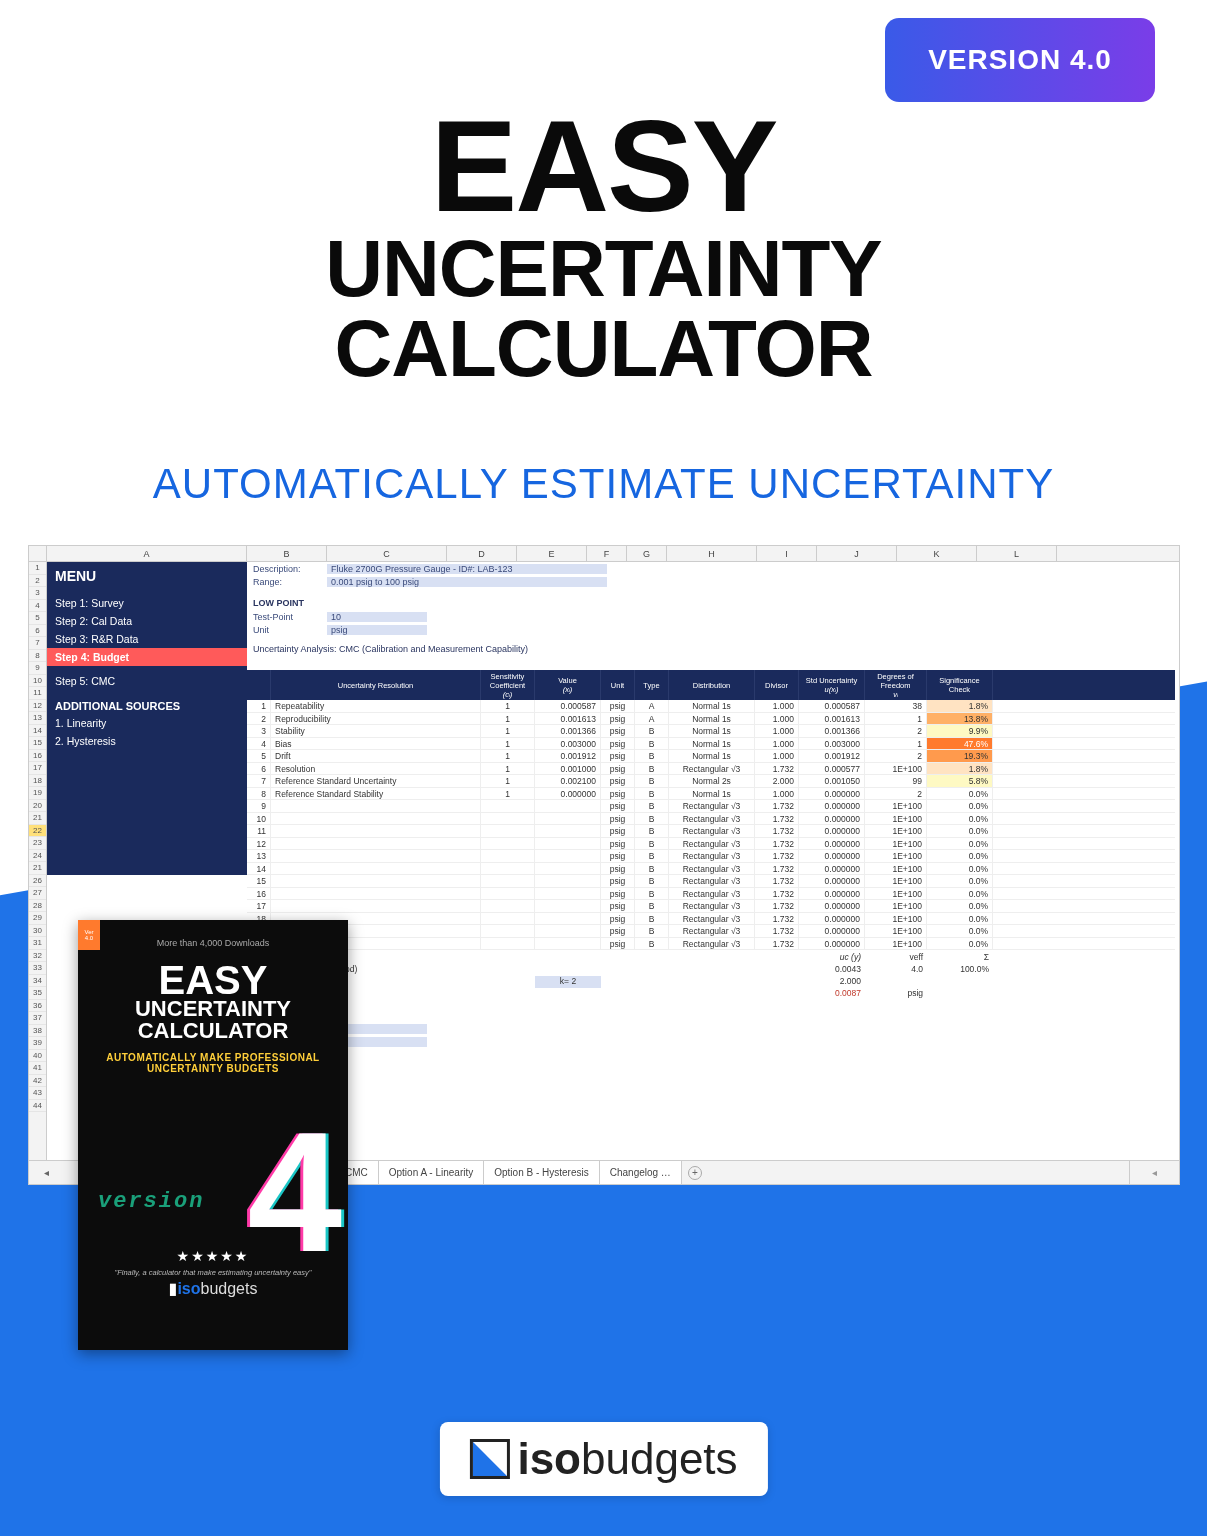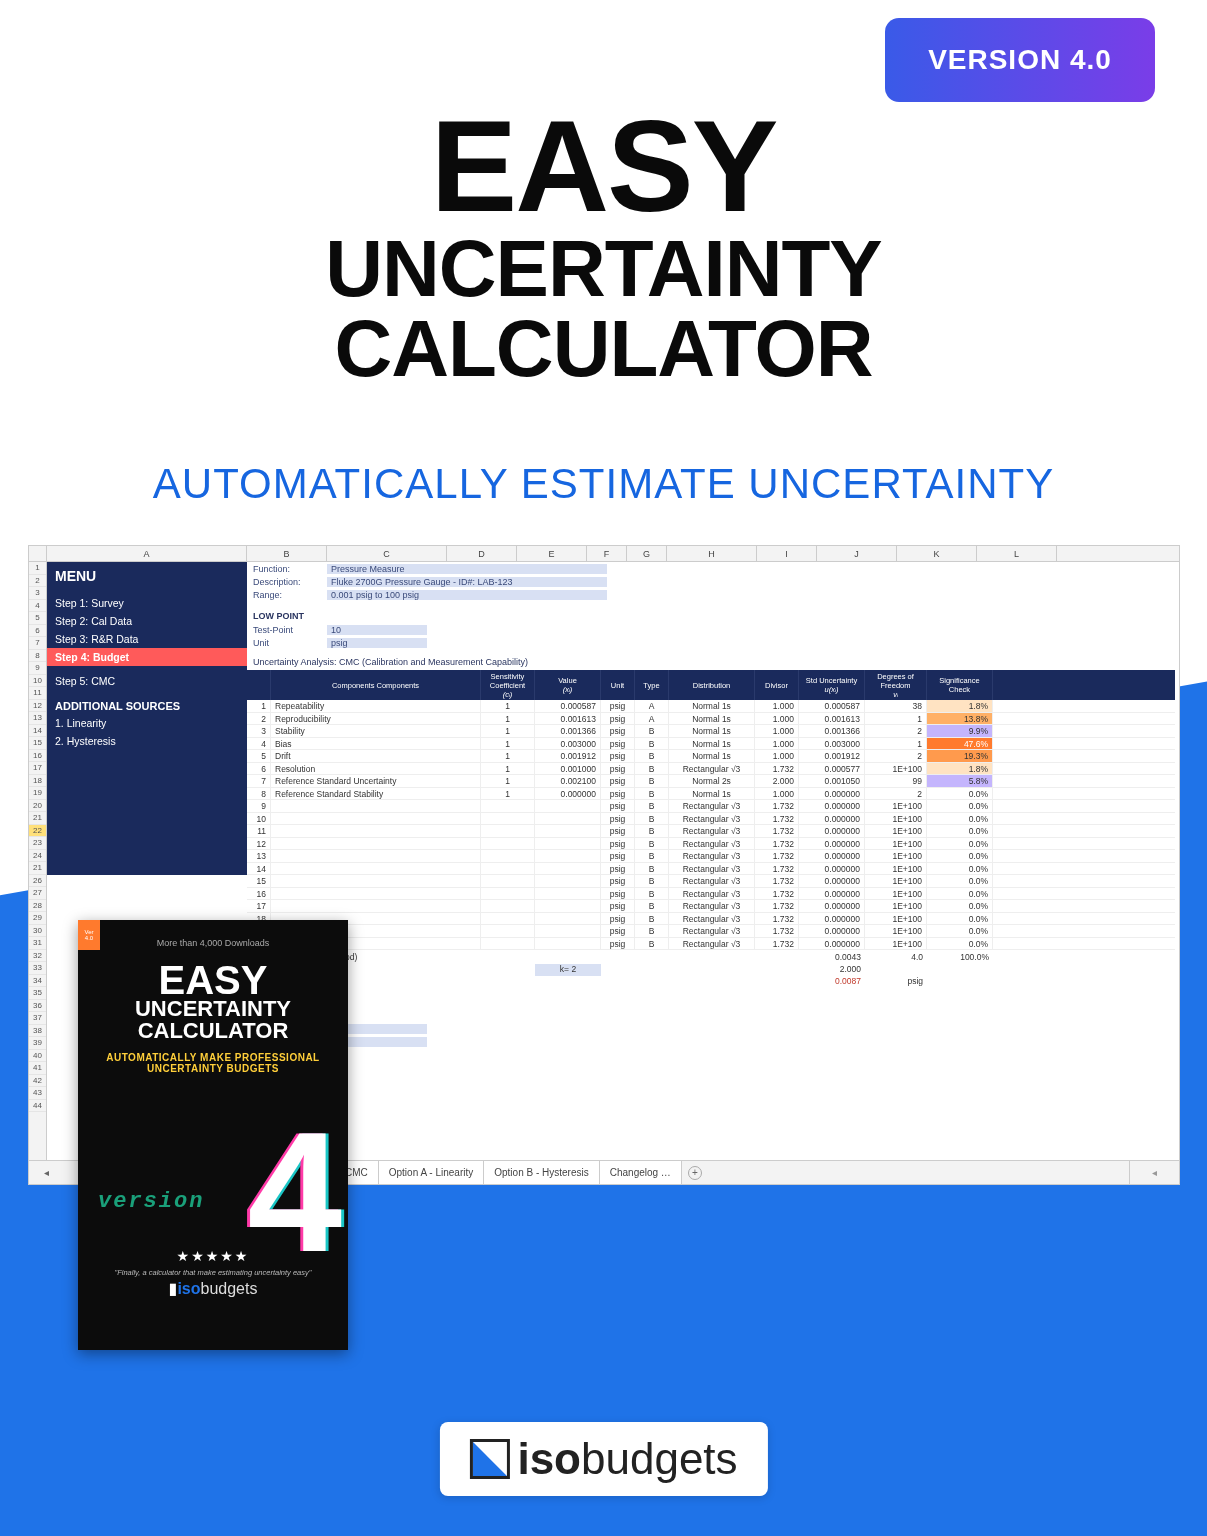--- a/index.html
+++ b/index.html
@@ -35,21 +35,21 @@
   .info .analysis { padding:8px 0 4px 6px; color:#2a3560; font-size:9px; }
   
   .dtable { position:absolute; left:200px; top:108px; right:4px; font-size:8.5px; }
   .dtable .hdr { display:flex; background:#1a2a5c; color:#fff; font-size:7.5px; }
   .dtable .hdr div { padding:2px 2px; border-right:1px solid #2a3a6c; text-align:center; display:flex; flex-direction:column; justify-content:center; height:30px; }
   .dtable .drow { display:flex; height:12.5px; border-bottom:1px solid #eee; }
   .dtable .drow div { border-right:1px solid #eee; text-align:center; line-height:12.5px; overflow:hidden; }
   .dtable .drow .left { text-align:left; padding-left:4px; }
   .dtable .drow .rt { text-align:right; padding-right:4px; }
   .c-num{width:24px;} .c-comp{width:210px;} .c-sens{width:54px;} .c-val{width:66px;} .c-unit{width:34px;} .c-type{width:34px;} .c-dist{width:86px;} .c-div{width:44px;} .c-std{width:66px;} .c-dof{width:62px;} .c-sig{width:66px;padding-left:32px;}
-  .sig1{background:#ffe3c2;} .sig2{background:#c4b5fd;} .sig3{background:#ffb066;} .sig4{background:#ff9a4d;} .sig5{background:#ff7a2d;color:#fff;}
+  .sig1{background:#ffe3c2;} .sig2{background:#fef9c3;} .sig3{background:#ffb066;} .sig4{background:#ff9a4d;} .sig5{background:#ff7a2d;color:#fff;}
   
   .summary { position:absolute; left:200px; top:390px; right:4px; font-size:8.5px; color:#333; }
   .summary .srow { display:flex; height:12px; }
   .summary .slbl { width:234px; padding-left:4px; }
   .summary .skbox { background:#d8e0f3; width:66px; text-align:center; }
   .summary .sval { width:66px; text-align:right; padding-right:4px; }
   .summary .red { color:#c0392b; }
   
   .mid { position:absolute; left:200px; top:450px; font-size:9px; color:#2a3560; }
   
@@ -170,24 +170,20 @@
             <div class="step">Step 5: CMC</div>
           </div>
         <div class="sec">ADDITIONAL SOURCES</div>
         <div id="menu-sources">
             <div class="step">1. Linearity</div>
             <div class="step">2. Hysteresis</div>
           </div>
       </div>
       <div class="info">
         <div class="row">
-            <div class="lbl">Function:</div>
-            <div class="val">Pressure Measure</div>
-          </div>
-        <div class="row">
             <div class="lbl">Description:</div>
             <div class="val">Fluke 2700G Pressure Gauge - ID#: LAB-123</div>
           </div>
         <div class="row">
             <div class="lbl">Range:</div>
             <div class="val">0.001 psig to 100 psig</div>
           </div>
         <div class="lowhdr">LOW POINT</div>
         <div class="row">
             <div class="lbl">Test-Point</div>
@@ -198,21 +194,21 @@
             <div class="val" style="min-width:100px">psig</div>
           </div>
         <div class="analysis">Uncertainty Analysis: CMC (Calibration and Measurement Capability)</div>
       </div>
       <div class="dtable">
         <div class="hdr" id="dtable-hdr">
             <div class="c-num">
               <span></span>
             </div>
             <div class="c-comp">
-              <span>Components Components</span>
+              <span>Uncertainty Resolution</span>
             </div>
             <div class="c-sens">
               <span>Sensitivity Coefficient</span>
               <span style="font-style: italic;">(cᵢ)</span>
             </div>
             <div class="c-val">
               <span>Value</span>
               <span style="font-style: italic;">(xᵢ)</span>
             </div>
             <div class="c-unit">
@@ -496,20 +492,32 @@
               <div class="c-type">B</div>
               <div class="c-dist">Rectangular √3</div>
               <div class="c-div rt">1.732</div>
               <div class="c-std rt">0.000000</div>
               <div class="c-dof rt">1E+100</div>
               <div class="c-sig rt ">0.0%</div>
             </div>
           </div>
       </div>
       <div class="summary">
+        <div class="srow">
+          <div class="slbl"></div>
+            <div style="width:54px"></div>
+            <div style="width:66px"></div>
+            <div style="width:34px"></div>
+            <div style="width:34px"></div>
+            <div style="width:86px"></div>
+            <div style="width:44px"></div>
+          <div class="sval" style="font-style:italic">uc (y)</div>
+          <div class="sval" style="width:62px">veff</div>
+          <div class="sval">Σ</div>
+        </div>
         <div class="srow">
           <div class="slbl">d Uncertainty (RSS method)</div>
           <div style="width:54px"></div>
             <div style="width:66px"></div>
             <div style="width:34px"></div>
             <div style="width:34px"></div>
             <div style="width:86px"></div>
             <div style="width:44px"></div>
           <div class="sval">0.0043</div>
           <div class="sval" style="width:62px">4.0</div>

